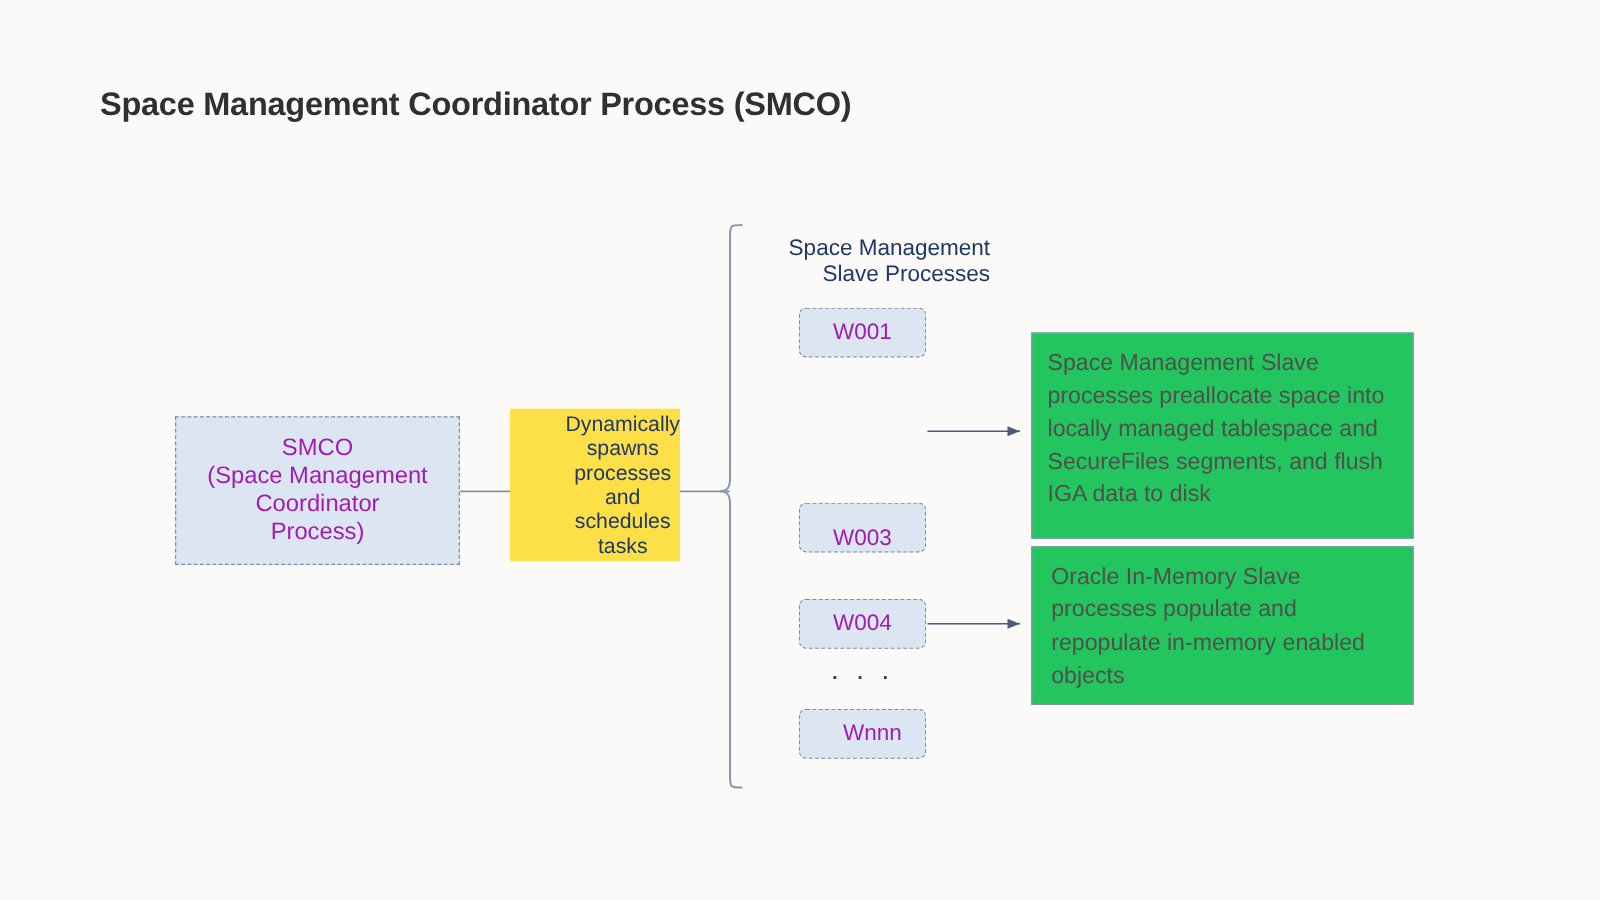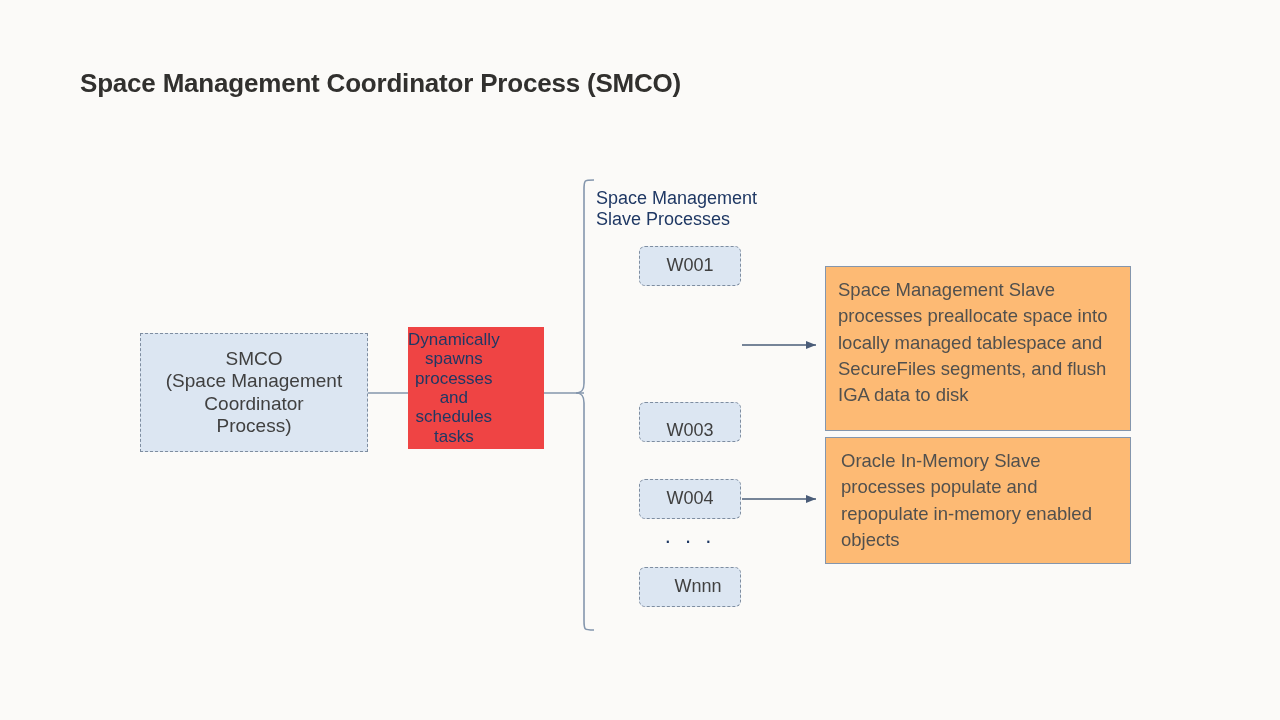--- a/index.html
+++ b/index.html
@@ -41,21 +41,21 @@
     font-size: 11px;
     color: #a8a6a2;
   }
 
   
   .node-dashed {
     position: absolute;
     box-sizing: border-box;
     background: #dce6f2;
     border: 1.5px dashed #7e8da0;
-    color: #404040;
+    color: #a21caf;
     display: flex;
     align-items: center;
     justify-content: center;
     text-align: center;
     line-height: 1.18;
   }
 
   .smco-box {
     left: 140px;
     top: 333px;
@@ -92,50 +92,50 @@
     line-height: 1;
   }
 
   
   .spawn-caption {
     position: absolute;
     left: 408px;
     top: 327px;
     width: 136px;
     height: 122px;
-    background: #ef4444;
+    background: #fde047;
     color: #1f3864;
     font-size: 17px;
     line-height: 1.14;
     text-align: center;
     display: flex;
     align-items: center;
-    justify-content: flex-start;
+    justify-content: flex-end;
     white-space: pre-line;
     box-sizing: border-box;
   }
 
   
   .group-label {
     position: absolute;
     left: 596px;
     top: 188px;
     width: 196px;
-    text-align: left;
+    text-align: right;
     font-size: 18px;
     color: #1f3864;
     line-height: 1.18;
     white-space: pre-line;
   }
 
   
   .desc-box {
     position: absolute;
     box-sizing: border-box;
-    background: #fdba74;
+    background: #22c55e;
     border: 1.4px solid #8496ad;
     color: #51504e;
     font-size: 18.5px;
     line-height: 1.42;
     padding: 10px 13px 10px 12px;
   }
   .desc-box.d1 {
     left: 825px;
     top: 266px;
     width: 306px;

